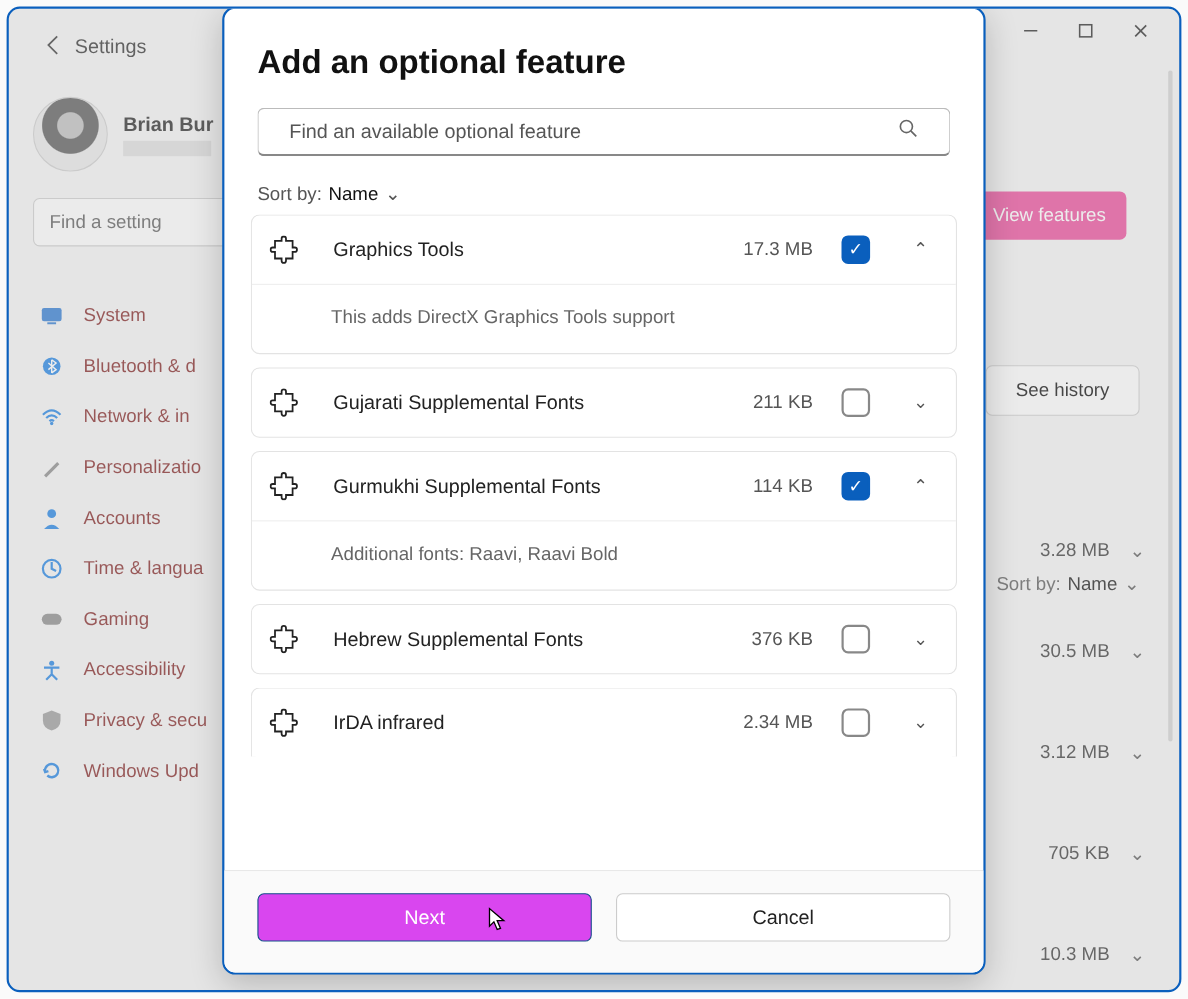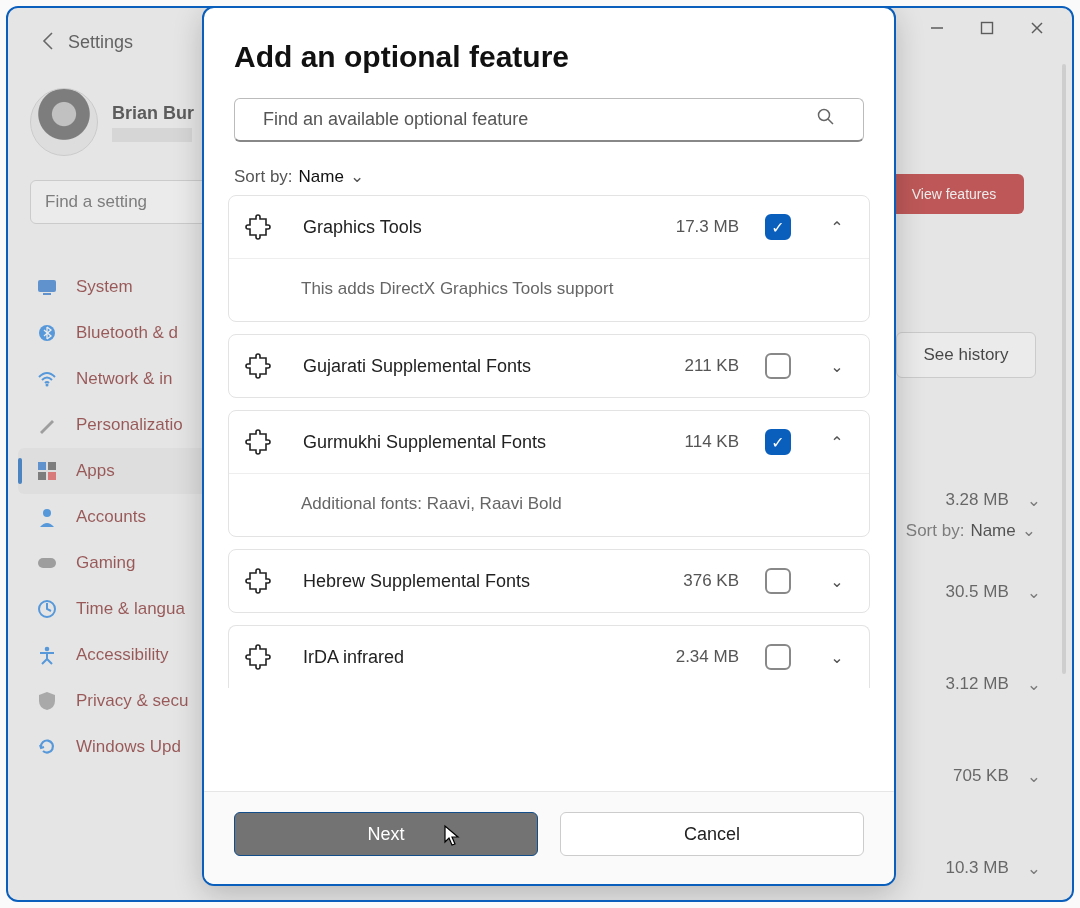--- a/index.html
+++ b/index.html
@@ -18,21 +18,21 @@
   .profile-name { font-size: 18px; font-weight: 600; color: #222; margin-bottom: 4px; }
   .profile-sub { width: 80px; height: 14px; background: #ddd; }
 
   .find-setting { position: absolute; top: 172px; left: 22px; width: 260px; height: 44px; border: 1px solid #ccc; border-radius: 6px; background: #fefefe; display: flex; align-items: center; padding: 0 14px; color: #555; font-size: 17px; }
 
   .nav { position: absolute; top: 256px; left: 10px; width: 280px; }
   .nav-item { display: flex; align-items: center; gap: 18px; padding: 12px 18px; font-size: 17px; color: #7f1d1d; border-radius: 6px; }
   .nav-item.active { background: #eaeaea; position: relative; }
   .nav-item.active::before { content:""; position:absolute; left:0; top:10px; bottom:10px; width:4px; background:#0a5fbd; border-radius:2px; }
   .nav-icon { width: 22px; height: 22px; display:flex; align-items:center; justify-content:center; }
-  .view-features-btn { background: #b91c1c; color: #fff; border: none; border-radius: 6px; padding: 12px 18px; font-size: 14px; width: 140px; }
+  .view-features-btn { background: #ec4899; color: #fff; border: none; border-radius: 6px; padding: 12px 18px; font-size: 17px; width: 140px; }
   .see-history-btn { background: #fefefe; border: 1px solid #ccc; border-radius: 6px; padding: 12px 18px; font-size: 17px; width: 140px; margin-top: 62px; }
   .sortby-right { margin-top: 102px; font-size: 17px; color: #555; display: flex; align-items:center; gap:6px;}
   .sortby-right .val { color:#111; font-weight:500; }
 
   .size-rows { position:absolute; top:470px; right:30px; width:160px; }
   .size-row { display:flex; align-items:center; justify-content:flex-end; gap:18px; font-size:17px; color:#333; height:44px; margin-bottom:48px; border:1px solid transparent; }
   .chev { color:#555; }
 
   .dim { position: absolute; inset: 0; background: rgba(200,200,200,0.35); }
 
@@ -50,21 +50,21 @@
   .puzzle { width:38px; display:flex; justify-content:center; }
   .feat-name { flex:1; font-size:18px; color:#222; }
   .feat-size { font-size:17px; color:#555; width:86px; text-align:right; }
   .chk { width:26px; height:26px; border:2px solid #888; border-radius:6px; display:flex; align-items:center; justify-content:center; }
   .chk.checked { background:#0a5fbd; border-color:#0a5fbd; color:#fff; font-size:16px; }
   .expand { width:28px; text-align:center; color:#555; font-size:16px; margin-left:6px;}
   .feat-desc { border-top:1px solid #eee; padding: 20px 18px 22px 72px; color:#666; font-size:17px; }
 
   .dialog-footer { margin-top:auto; border-top:1px solid #e6e6e6; padding: 20px 30px 28px 30px; display:flex; gap:22px; background:#fafafa; border-radius:0 0 10px 10px; }
   .btn { flex:1; height:44px; border-radius:6px; font-size:18px; display:flex; align-items:center; justify-content:center; }
-  .btn-primary { background:#737373; color:#fff; border:1px solid #134e8a; }
+  .btn-primary { background:#d946ef; color:#fff; border:1px solid #134e8a; }
   .btn-secondary { background:#fff; color:#222; border:1px solid #ccc; }
 
   .cursor { position:absolute; top: 816px; left: 435px; pointer-events:none; }
 
   .scrollbar { position:absolute; top:56px; right:6px; width:4px; height:610px; background:#d2d2d2; border-radius:2px; }
 </style>
 </head>
 <body>
 
 <div class="window">
@@ -136,56 +136,45 @@
         <span>Network &amp; in</span>
       </div>
     <div class="nav-item">
         <span class="nav-icon">
           <svg width="20" height="20">
             <path d="M3 17 L15 5 L17 7 L5 19 Z" fill="#888"></path>
           </svg>
         </span>
         <span>Personalizatio</span>
       </div>
-    <div class="nav-item active">
-        <span class="nav-icon">
-          <svg width="20" height="20">
-            <rect x="1" y="1" width="8" height="8" fill="#2977d1"></rect>
-            <rect x="11" y="1" width="8" height="8" fill="#555"></rect>
-            <rect x="1" y="11" width="8" height="8" fill="#555"></rect>
-            <rect x="11" y="11" width="8" height="8" fill="#e05050"></rect>
-          </svg>
-        </span>
-        <span>Apps</span>
-      </div>
     <div class="nav-item">
         <span class="nav-icon">
           <svg width="18" height="20">
             <circle cx="9" cy="6" r="4" fill="#1a7fe3"></circle>
             <path d="M2 20 Q9 12 16 20 Z" fill="#1a7fe3"></path>
           </svg>
         </span>
         <span>Accounts</span>
       </div>
     <div class="nav-item">
         <span class="nav-icon">
-          <svg width="22" height="16">
-            <rect x="2" y="3" width="18" height="10" rx="5" fill="#888"></rect>
-          </svg>
-        </span>
-        <span>Gaming</span>
-      </div>
-    <div class="nav-item">
-        <span class="nav-icon">
           <svg width="20" height="20">
             <circle cx="10" cy="10" r="8" fill="none" stroke="#1a7fe3" stroke-width="2"></circle>
             <path d="M10 4 V10 L14 12" stroke="#1a7fe3" stroke-width="2" fill="none"></path>
           </svg>
         </span>
         <span>Time &amp; langua</span>
+      </div>
+    <div class="nav-item">
+        <span class="nav-icon">
+          <svg width="22" height="16">
+            <rect x="2" y="3" width="18" height="10" rx="5" fill="#888"></rect>
+          </svg>
+        </span>
+        <span>Gaming</span>
       </div>
     <div class="nav-item">
         <span class="nav-icon">
           <svg width="20" height="20">
             <circle cx="10" cy="4" r="2.3" fill="#1a7fe3"></circle>
             <path d="M3 8 L17 8 M10 8 V14 M10 14 L5 19 M10 14 L15 19" stroke="#1a7fe3" stroke-width="2" fill="none"></path>
           </svg>
         </span>
         <span>Accessibility</span>
       </div>

